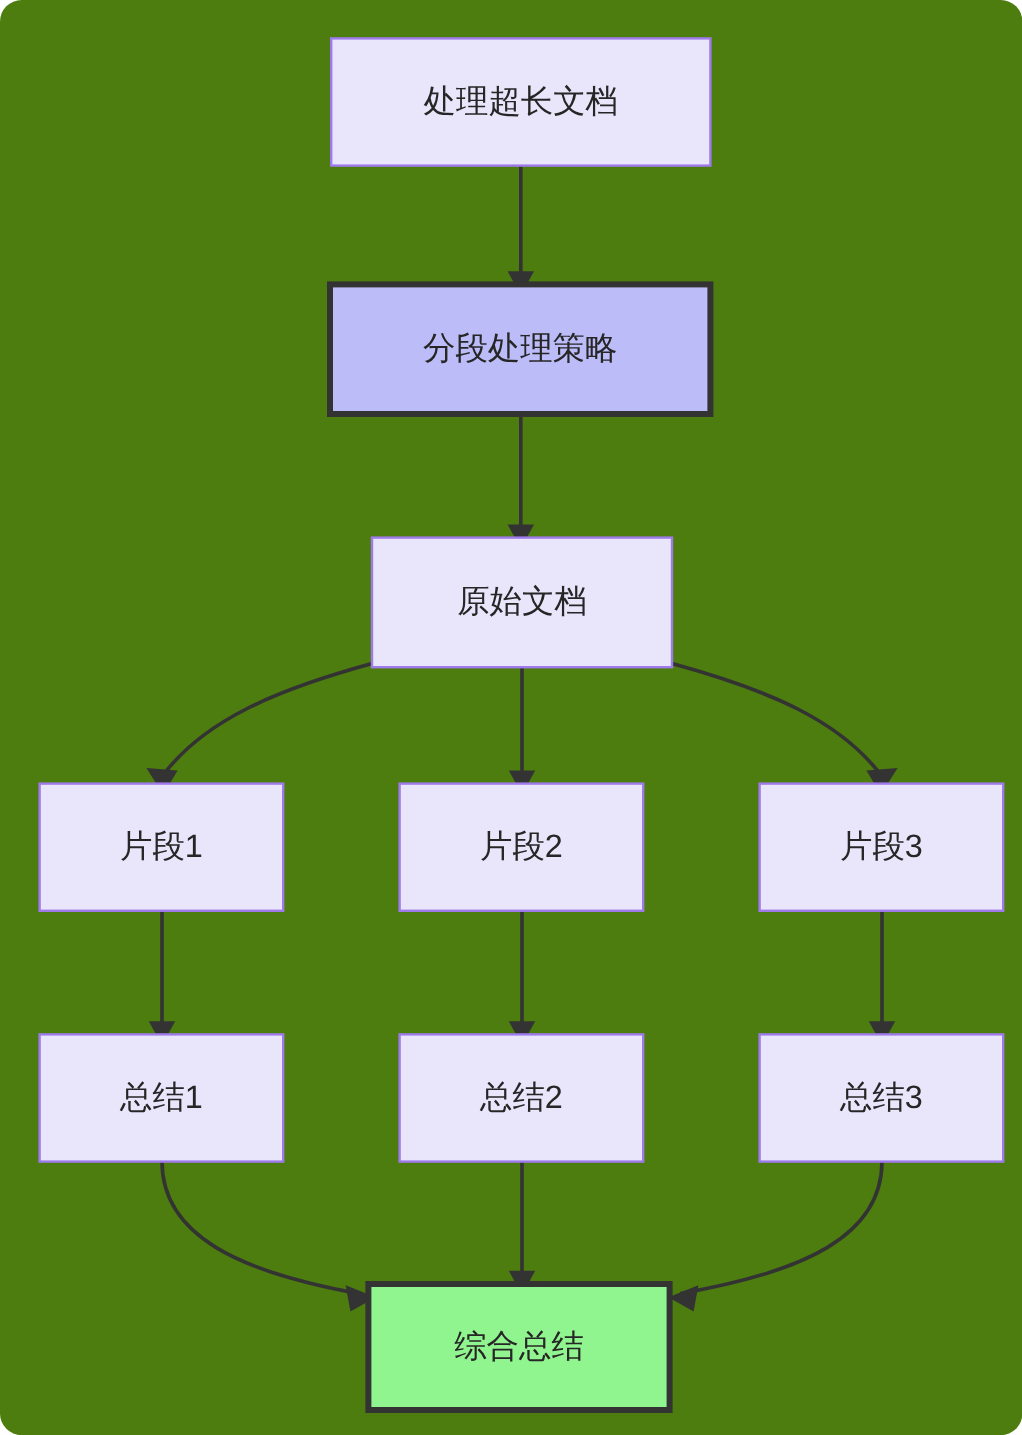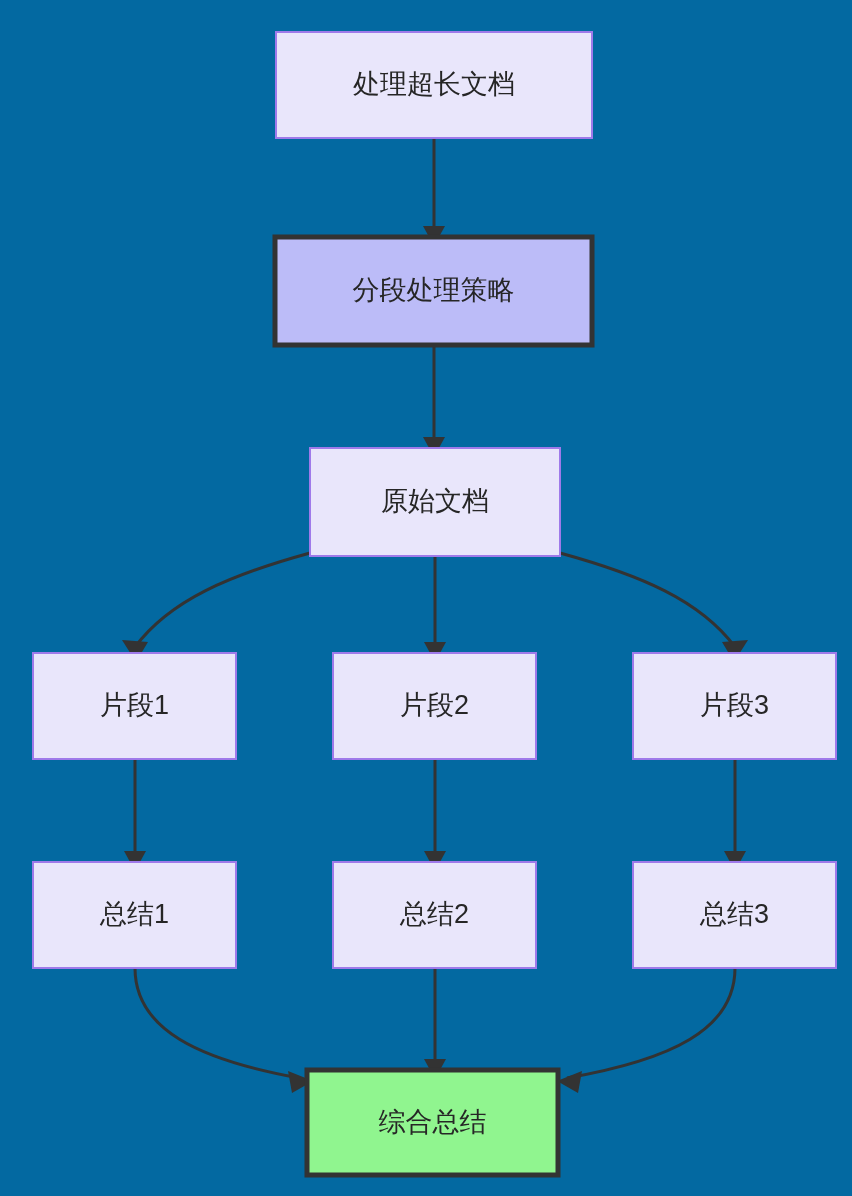--- a/index.html
+++ b/index.html
@@ -10,21 +10,22 @@
   body {
     width: 852px;
     height: 1196px;
     font-family: "Liberation Sans", "DejaVu Sans", sans-serif;
     overflow: hidden;
   }
   #flowchart-root {
     position: relative;
     width: 852px;
     height: 1196px;
-    background: #0369a1;
+    background: #4d7c0f;
+    border-radius: 18px;
   }
   svg.diagram {
     display: block;
     width: 852px;
     height: 1196px;
   }
   .node-rect {
     stroke-width: 2;
   }
   .node-rect.emphasis {

